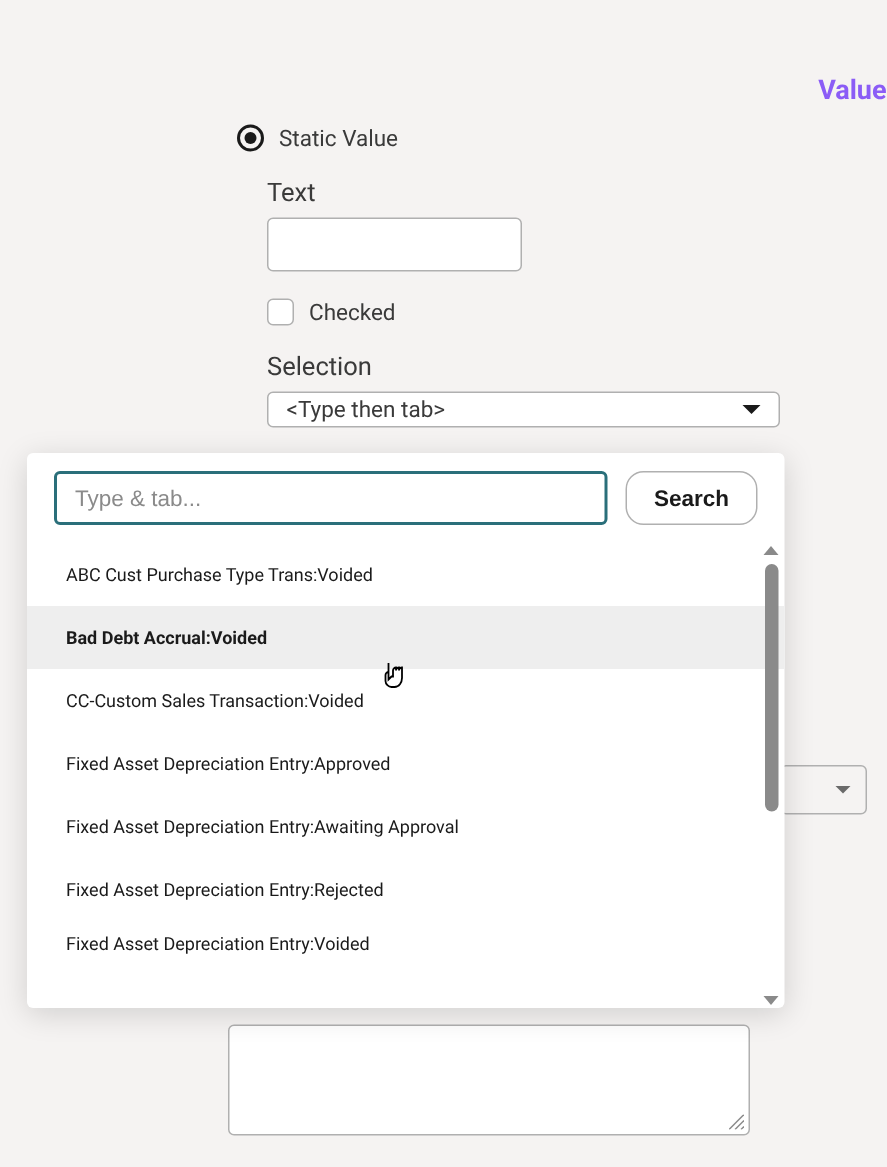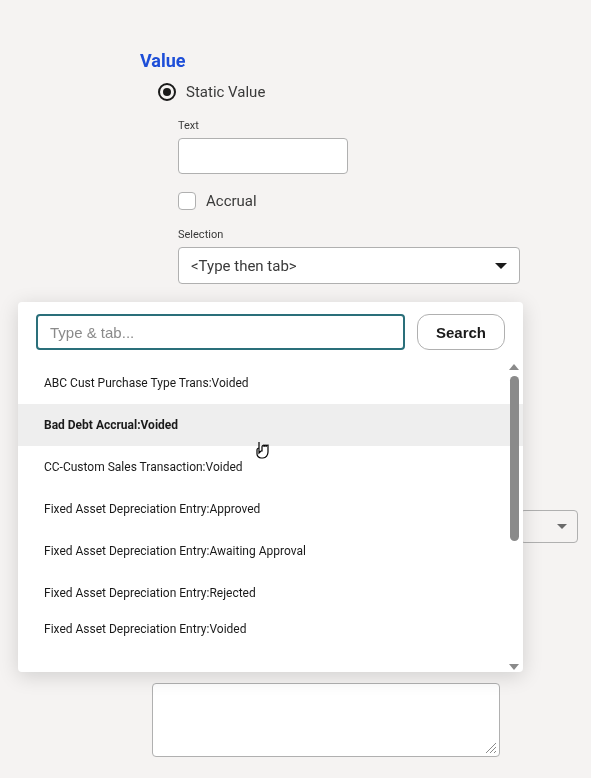--- a/index.html
+++ b/index.html
@@ -14,22 +14,23 @@
       height: 778px;
       position: relative;
       overflow: hidden;
     }
     .form-container {
       padding: 50px 0 0 140px;
     }
     .section-title {
       font-size: 18px;
       font-weight: 700;
-      color: #1d4ed8;
+      color: #8b5cf6;
       margin-bottom: 12px;
+      text-align: right;
     }
     .radio-row {
       display: flex;
       align-items: flex-start;
       gap: 10px;
       margin-bottom: 18px;
       padding-left: 18px;
     }
     .radio-outer {
       width: 18px;
@@ -49,21 +50,21 @@
     }
     .radio-label {
       font-size: 15px;
       color: #3a3a3a;
     }
     .field-group {
       padding-left: 38px;
       margin-bottom: 18px;
     }
     .field-label {
-      font-size: 11px;
+      font-size: 17px;
       color: #3a3a3a;
       margin-bottom: 6px;
       display: block;
     }
     .text-input {
       width: 170px;
       height: 36px;
       border: 1px solid #b0b0b0;
       border-radius: 4px;
       background: #fff;
@@ -81,21 +82,21 @@
       border: 1px solid #b0b0b0;
       border-radius: 4px;
       background: #fff;
     }
     .checkbox-label {
       font-size: 15px;
       color: #3a3a3a;
     }
     .selection-dropdown {
       width: 342px;
-      height: 37px;
+      height: 24px;
       border: 1px solid #b0b0b0;
       border-radius: 4px;
       background: #fff;
       padding: 0 12px;
       display: flex;
       align-items: center;
       justify-content: space-between;
       font-size: 15px;
       color: #3a3a3a;
     }
@@ -261,21 +262,21 @@
   </div>
 
   <div class="field-group">
     <label class="field-label">Text</label>
     <input type="text" class="text-input" value="" style="">
   </div>
 
   <div class="field-group">
     <div class="checkbox-row">
       <div class="checkbox-box"></div>
-      <span class="checkbox-label">Accrual</span>
+      <span class="checkbox-label">Checked</span>
     </div>
   </div>
 
   <div class="field-group">
     <label class="field-label">Selection</label>
     <div class="selection-dropdown">
       <span>&lt;Type then tab&gt;</span>
       <div class="caret-down"></div>
     </div>
   </div>

